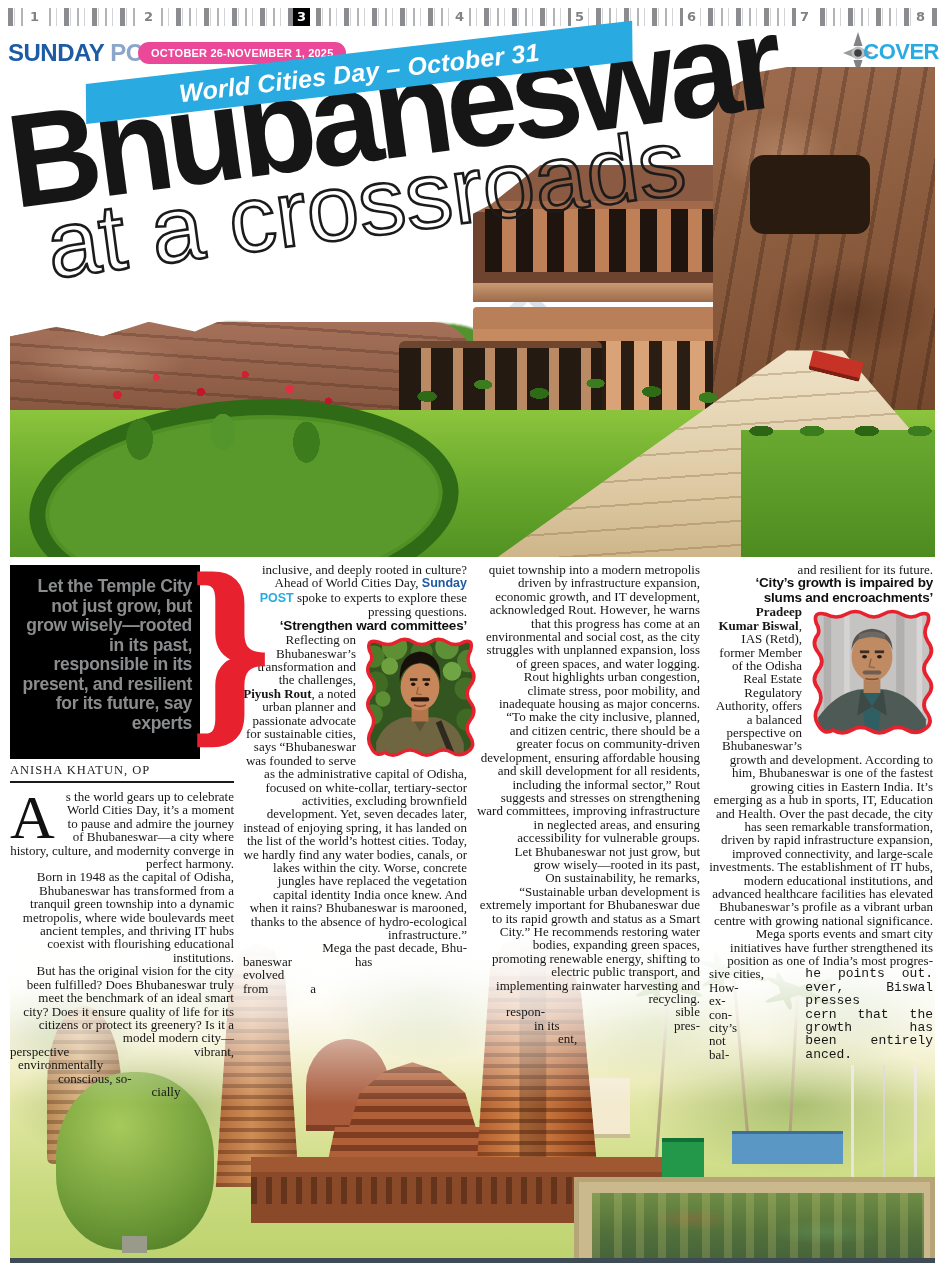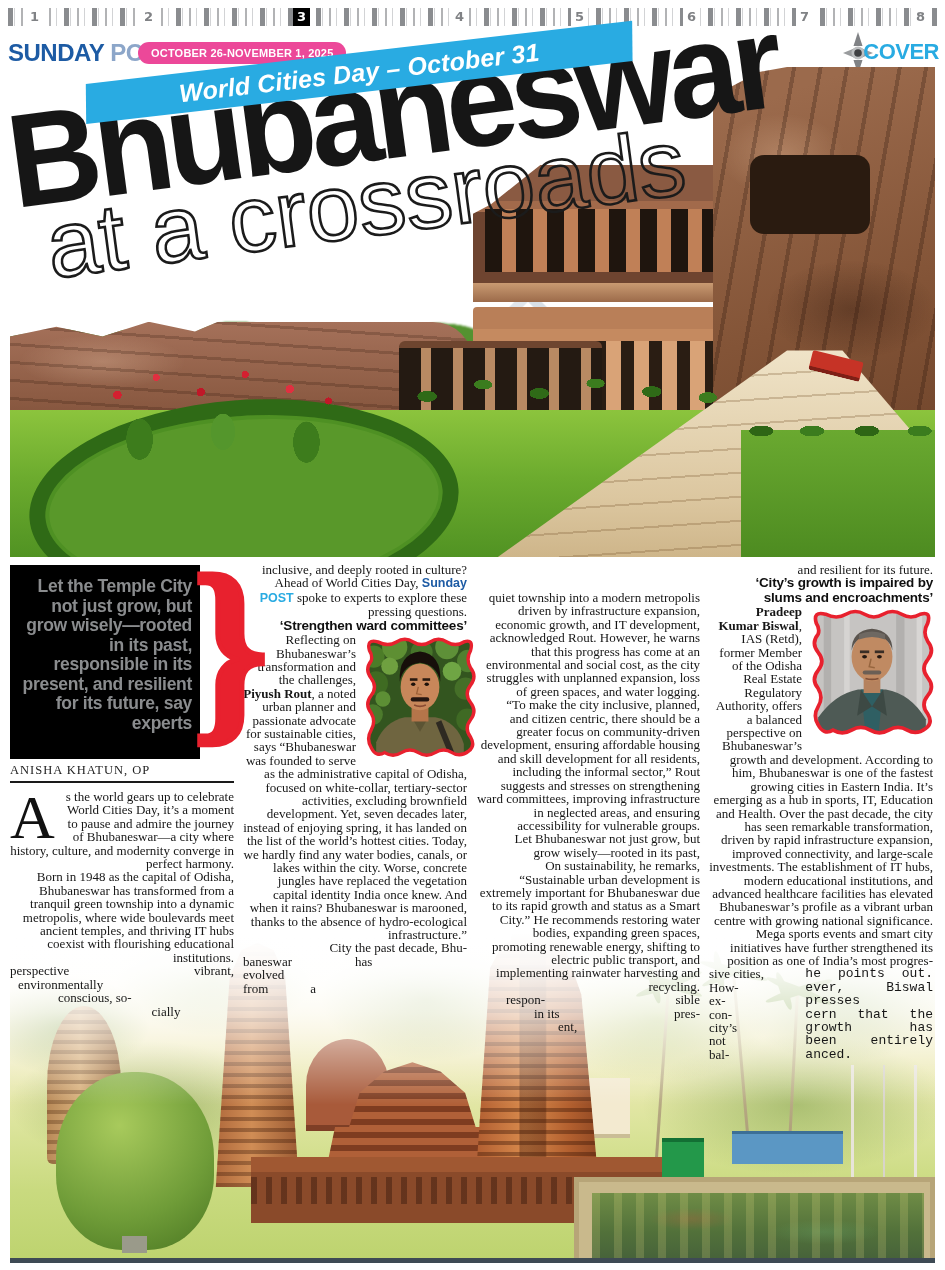--- a/index.html
+++ b/index.html
@@ -135,21 +135,21 @@
        text-align:justify;color:#161616;}
   .col p{margin:0;text-align:right;}
   .col .ind{text-indent:13px;}
   .subhead{font:bold 13.5px/14.5px "Liberation Sans",sans-serif;color:#0f0f0f;margin:7px 0 3px;
     text-align:left;letter-spacing:-0.2px;}
   .dropcap{float:left;font:400 62px/50px "Liberation Serif",serif;margin:2px 5px 0 0;color:#111;}
   .b1{font-family:"Liberation Sans",sans-serif;font-weight:bold;color:#1d5ba4;font-size:12.5px;}
   .b2{font-family:"Liberation Sans",sans-serif;font-weight:bold;color:#29abe2;font-size:12.5px;}
   .col1{left:10px;top:790px;}
   .col2{left:243px;top:563px;}
-  .col3{left:476px;top:563px;margin-top:28px;}
+  .col3{left:476px;top:563px;}
   .col4{left:709px;top:563px;}
   .wl{display:block;}
   .wl.l1{text-align-last:justify;}
   .wl.l2{margin-left:8px;text-align:left;}
   .wl.l3{margin-left:48px;text-align:left;}
   .wl.l4{margin-left:88px;text-align:center;}
   .wr{display:flex;justify-content:space-between;}
   .wr .rz{text-align-last:justify;}
   .col4 .wr .rz{width:57%;font-family:Liberation Mono, monospace;}
   .col2 .wr.c2r0 .rz{width:50%;text-align:left;}
@@ -320,20 +320,21 @@
       </div>
     <div class="bp bp-fence"></div>
     <div class="bp bp-bush"></div>
     <div class="bp bp-fade"></div>
     <div class="bp bp-strip"></div>
   </div>
 
   <div class="col col1">
     <p><span class="dropcap">A</span><span>s the world gears up to celebrate World Cities Day, it’s a moment to pause and admire the journey of Bhubaneswar—a city where history, culture, and modernity converge in perfect harmony.</span></p>
     <p class="ind">Born in 1948 as the capital of Odisha, Bhubaneswar has transformed from a tranquil green township into a dynamic metropolis, where wide boulevards meet ancient temples, and thriving IT hubs coexist with flourishing educational institutions.</p>
+    <p class="ind">But has the original vision for the city been fulfilled? Does Bhubaneswar truly meet the benchmark of an ideal smart city? Does it ensure quality of life for its citizens or protect its greenery? Is it a model modern city—</p>
     <span class="wl l1">perspective vibrant,</span>
     <span class="wl l2">environmentally</span>
     <span class="wl l3">conscious, so-</span>
     <span class="wl l4">cially</span>
   </div>
 
   <div class="col col2">
     <p>inclusive, and deeply rooted in culture?</p>
     <p class="ind"><span>Ahead of World Cities Day, </span><span class="b1">Sunday</span> <span class="b2">POST</span><span> spoke to experts to explore these pressing questions.</span></p>
     <p class="subhead">‘Strengthen ward committees’</p>
@@ -369,36 +370,37 @@
             <ellipse cx="78" cy="57" rx="2.6" ry="2" fill="#1d120b"></ellipse>
           <path d="M68,60 L66,68 L72,69" fill="none" stroke="#9c6038" stroke-width="1.6"></path>
           <rect x="59" y="72" width="22" height="5" rx="2.5" fill="#241510"></rect>
           <path d="M63,81 Q70,84 77,81" fill="none" stroke="#8a4a32" stroke-width="1.8"></path>
           <path d="M92,100 L112,148" stroke="#2e2a22" stroke-width="7"></path>
         </g>
         <path d="M10,18 Q6,4 20,8 Q32,14 42,8 Q52,2 62,8 Q72,14 82,8 Q92,2 102,8 Q112,14 122,8 Q134,4 130,18 Q124,28 130,38 Q138,48 130,58 Q122,68 130,78 Q138,88 130,98 Q122,108 130,118 Q136,128 128,134 Q118,142 108,136 Q98,130 88,136 Q78,142 68,136 Q58,130 48,136 Q38,142 28,136 Q18,142 12,130 Q6,120 12,110 Q18,100 12,90 Q4,80 12,70 Q20,60 12,50 Q4,40 12,30 Q14,24 10,18 Z" fill="none" stroke="#e8212e" stroke-width="4"></path>
       </svg>
       <span>Reflecting on Bhubaneswar’s transformation and the challenges, </span><b>Piyush Rout</b><span>, a noted urban planner and passionate advocate for sustainable cities, says “Bhubaneswar was founded to serve as the administrative capital of Odisha, focused on white-collar, tertiary-sector activities, excluding brownfield development. Yet, seven decades later, instead of enjoying spring, it has landed on the list of the world’s hottest cities. Today, we hardly find any water bodies, canals, or lakes within the city. Worse, concrete jungles have replaced the vegetation capital identity India once knew. And when it rains? Bhubaneswar is marooned, thanks to the absence of hydro-ecological infrastructure.”</span>
     </p>
-    <p class="ind">City the past decade, Bhu-</p>
+    <p class="ind">Mega the past decade, Bhu-</p>
     <div class="wr c2r0">
         <span>baneswar</span>
         <span class="rz">has</span>
       </div>
     <div class="wr c2r1">
         <span>evolved</span>
       </div>
     <div class="wr c2r2">
         <span>from</span>
         <span class="rz">a</span>
       </div>
   </div>
 
   <div class="col col3">
     <p>quiet township into a modern metropolis driven by infrastructure expansion, economic growth, and IT development, acknowledged Rout. However, he warns that this progress has come at an environmental and social cost, as the city struggles with unplanned expansion, loss of green spaces, and water logging.</p>
+    <p class="ind">Rout highlights urban congestion, climate stress, poor mobility, and inadequate housing as major concerns.</p>
     <p class="ind">“To make the city inclusive, planned, and citizen centric, there should be a greater focus on community-driven development, ensuring affordable housing and skill development for all residents, including the informal sector,” Rout suggests and stresses on strengthening ward committees, improving infrastructure in neglected areas, and ensuring accessibility for vulnerable groups.</p>
     <p class="ind">Let Bhubaneswar not just grow, but grow wisely—rooted in its past,</p>
     <p class="ind">On sustainability, he remarks, “Sustainable urban development is extremely important for Bhubaneswar due to its rapid growth and status as a Smart City.” He recommends restoring water bodies, expanding green spaces, promoting renewable energy, shifting to electric public transport, and implementing rainwater harvesting and recycling.</p>
     <div class="wr c3r0">
         <span>respon-</span>
         <span>sible</span>
       </div>
     <div class="wr c3r1">
         <span>in its</span>
         <span>pres-</span>

